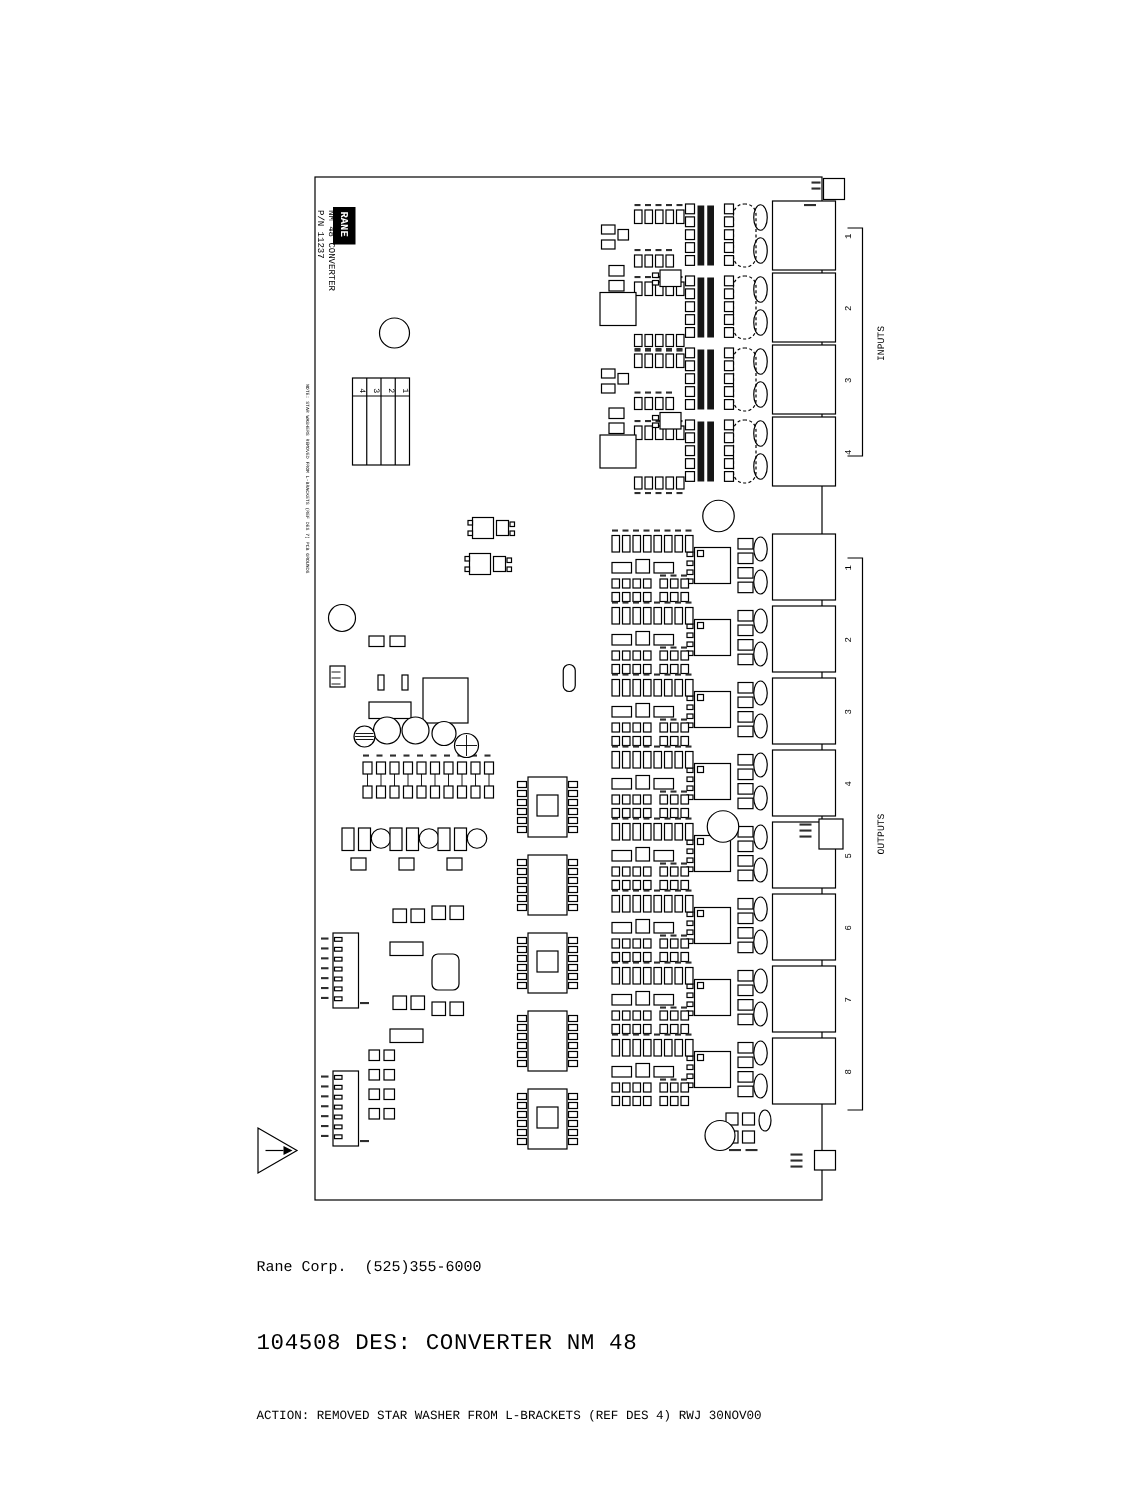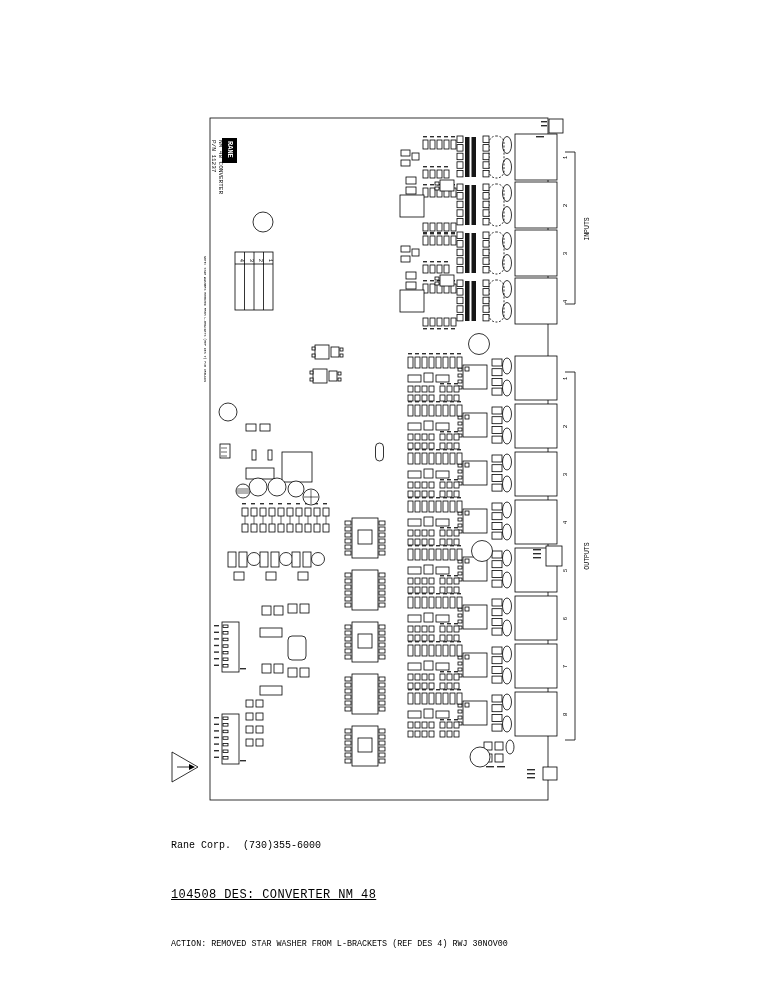--- a/index.html
+++ b/index.html
@@ -11,21 +11,21 @@
     fill:#ffffff;stroke:#000000;stroke-width:.8;}
   #art .dk{fill:#161616;stroke:none;}
   #art .blk{fill:#000000;stroke:none;}
   #art .sm{fill:#2e2e2e;stroke:none;}
   #art .nf{fill:none;}
   #art .thin{fill:none;stroke-width:.6;}
   #art .dash{stroke-dasharray:2 1.6;}
   #art text{font-family:"Liberation Mono", monospace;fill:#000000;}
   .title-block{position:absolute;left:171px;top:804px;color:#000;white-space:pre;}
   .company-line{font-size:10px;line-height:12px;}
-  .drawing-line{font-size:12px;line-height:15px;letter-spacing:.4px;text-decoration:underline;}
+  .drawing-line{font-size:15px;line-height:15px;letter-spacing:.4px;}
   .action-line{font-size:8.4px;line-height:11px;}
 </style>
 </head>
 <body>
 
 <div class="page">
 
   <svg id="art" width="765" height="990" viewBox="0 0 765 990">
 
     <g id="gen">
@@ -894,17 +894,17 @@
     <text x="212" y="140" font-size="6" transform="rotate(90 212 140)">P/N 11237</text>
     <text x="219" y="140" font-size="6" transform="rotate(90 219 140)">NM 48 CONVERTER</text>
     <rect class="blk" x="222" y="138" width="15" height="25"></rect>
     <text x="227.5" y="141" font-size="7" font-weight="bold" fill="#ffffff" style="fill:#ffffff" transform="rotate(90 227.5 141)">RANE</text>
     <text x="204" y="256" font-size="3.2" transform="rotate(90 204 256)">NOTE: STAR WASHERS REMOVED FROM L-BRACKETS (REF DES 7) PCB GROUNDS</text>
     <text x="589" y="229" font-size="6.5" text-anchor="middle" transform="rotate(-90 589 229)">INPUTS</text>
     <text x="589" y="556" font-size="6.5" text-anchor="middle" transform="rotate(-90 589 556)">OUTPUTS</text>
   </svg>
 
   <div class="title-block">
-    <div class="company-line">Rane Corp.  (730)355-6000</div>
+    <div class="company-line">Rane Corp.  (525)355-6000</div>
     <div class="drawing-line">104508 DES: CONVERTER NM 48</div>
     <div class="action-line">ACTION: REMOVED STAR WASHER FROM L-BRACKETS (REF DES 4) RWJ 30NOV00</div>
   </div>
 </div>
 
 </body></html>

